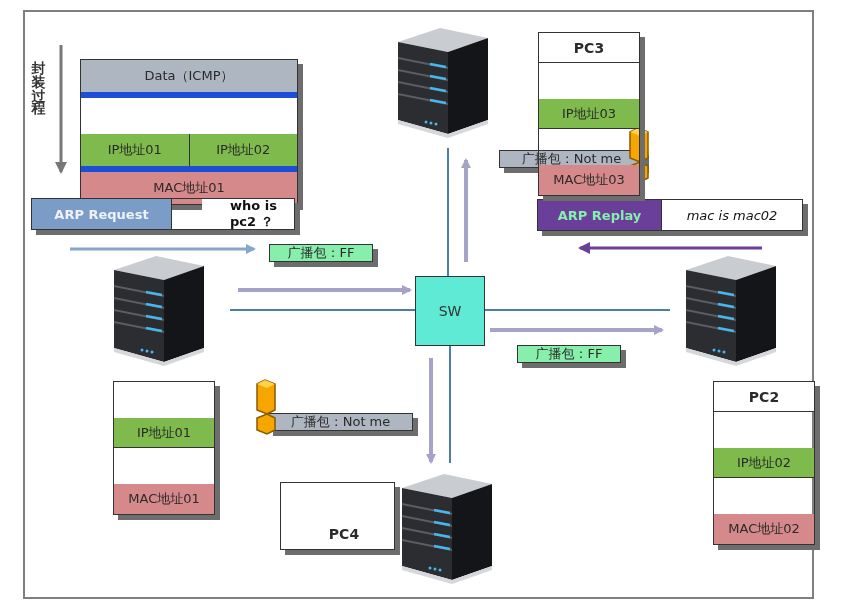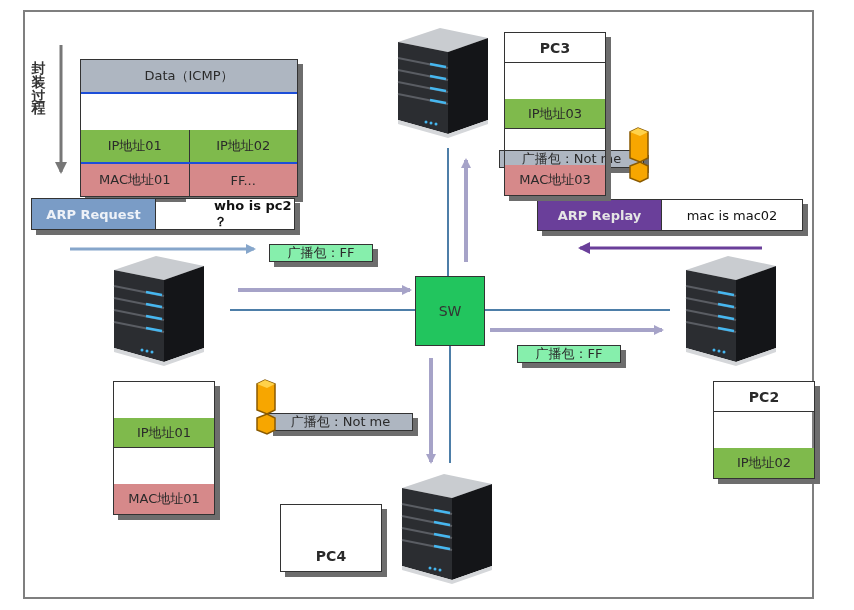--- a/index.html
+++ b/index.html
@@ -10,40 +10,40 @@
   .abs { position: absolute; }
   .shadow { box-shadow: 5px 5px 0 #6d6d6d; }
   .cell { box-sizing: border-box; display: flex; align-items: center; justify-content: center;
           font-size: 13px; color: #2a2a2a; }
   .white { background: #ffffff; }
   .green { background: #7fba4c; margin-top: 36px; }
   .pink { background: #d6898a; }
   .grey { background: #aeb6c1; }
   .lav { background: #86efac; }
   .blue-tag { background: #7a9cc6; color: #eef2f8; font-weight: bold; }
-  .purple-tag { background: #6a3f9a; color: #e5e5e5; font-weight: bold; }
+  .purple-tag { background: #6a3f9a; color: #86efac; font-weight: bold; }
 
   .pc-card { width: 100px; border: 1px solid #333; }
   .pc-card .cell { height: 30px; border-bottom: 1px solid #333; }
   .pc-card .cell:last-child { border-bottom: none; margin-top: 36px; }
   .pc-card .title { font-weight: bold; font-size: 14px; }
 
   .packet { width: 216px; border: 1px solid #333; }
-  .packet .row { display: flex; height: 32px; border-bottom: 2px solid #1d4ed8; }
+  .packet .row { display: flex; height: 32px; border-bottom: 6px solid #1d4ed8; }
   .packet .row:last-child { border-bottom: none; }
   .packet .row .cell { flex: 1; }
   .packet .row .cell + .cell { border-left: 1px solid #333; }
 
   .tag { display: flex; border: 1px solid #333; height: 30px; }
   .tag .cell { font-size: 13px; }
   .tag .val { font-weight: bold; color: #111; }
 
   .note { border: 1px solid #333; height: 16px; padding: 8px 10px; font-size: 13px; }
 
-  .sw { width: 68px; height: 68px; border: 1.5px solid #333; background: #22c55e;
+  .sw { width: 68px; height: 68px; border: 1.5px solid #333; background: #5eead4;
         display: flex; align-items: center; justify-content: center; font-size: 14px; color: #333; }
 
   .vert { writing-mode: vertical-rl; letter-spacing: 14px; font-size: 14px; font-weight: bold; color: #333; }
   svg.overlay { position: absolute; left: 0; top: 0; }
 </style>
 </head>
 <body>
 
 <div class="frame"></div>
 
@@ -85,32 +85,31 @@
 <div class="abs packet shadow" style="left:80px; top:59px;">
   <div class="row grey">
     <div class="cell">Data（ICMP）</div>
   </div>
   <div class="row green">
     <div class="cell">IP地址01</div>
     <div class="cell">IP地址02</div>
   </div>
   <div class="row pink">
     <div class="cell">MAC地址01</div>
-    <div class="cell">FF...</div>
   </div>
 </div>
 
 <div class="abs tag shadow" style="left:31px; top:198px; width:262px;">
-  <div class="cell blue-tag" style="width:124px; border-right:1px solid #333;">ARP Request</div>
+  <div class="cell blue-tag" style="width:140px; border-right:1px solid #333;">ARP Request</div>
   <div class="cell white val" style="flex:1; justify-content:flex-start; padding-left:28px;margin-left:30px;">who  is  pc2  ？</div>
 </div>
 
 <div class="abs tag shadow" style="left:537px; top:199px; width:264px;">
   <div class="cell purple-tag" style="width:124px; border-right:1px solid #333;">ARP Replay</div>
-  <div class="cell white val" style="flex:1; font-weight:normal; color:#111;">mac  is  mac02</div>
+  <div class="cell white val" style="flex:1; font-weight:normal; color:#111;font-style:italic;">mac  is  mac02</div>
 </div>
 
 <div class="abs cell note lav shadow" style="left:269px; top:244px; width:104px;">广播包：FF</div>
 <div class="abs cell note lav shadow" style="left:517px; top:345px; width:104px;">广播包：FF</div>
 <div class="abs cell note grey shadow" style="left:499px; top:150px; width:145px;">广播包：Not  me</div>
 <div class="abs cell note grey shadow" style="left:268px; top:413px; width:145px;">广播包：Not  me</div>
 
 <svg class="abs" style="left:626px; top:126px;" width="26" height="58" viewBox="0 0 26 58">
   <path d="M4,6 L12,2 L22,6 L22,32 L14,36 L4,32 Z" fill="#f7a600" stroke="#8a5a00" stroke-width="1.5"></path>
   <path d="M12,2 L22,6 L14,10 L4,6 Z" fill="#ffd24a"></path>
@@ -217,21 +216,22 @@
   <path d="M10,96 L60,110 L100,96 L100,100 L60,114 L10,100 Z" fill="#d5d7da"></path>
 </svg>
 
 <div class="abs pc-card shadow" style="left:113px; top:381px;">
   <div class="cell green">IP地址01</div>
   <div class="cell pink">MAC地址01</div>
 </div>
 <div class="abs pc-card shadow" style="left:713px; top:381px;">
   <div class="cell white title">PC2</div>
   <div class="cell green">IP地址02</div>
-</div>
-<div class="abs pc-card shadow" style="left:504px; top:32px;">
+  <div class="cell pink">MAC地址02</div>
+</div>
+<div class="abs pc-card shadow" style="left:538px; top:32px;">
   <div class="cell white title">PC3</div>
   <div class="cell green">IP地址03</div>
   <div class="cell pink">MAC地址03</div>
 </div>
-<div class="abs pc-card shadow" style="left:280px; top:504px;">
+<div class="abs pc-card shadow" style="left:280px; top:482px;padding-left:13px;">
   <div class="cell white title">PC4</div>
 </div>
 
 </body></html>

